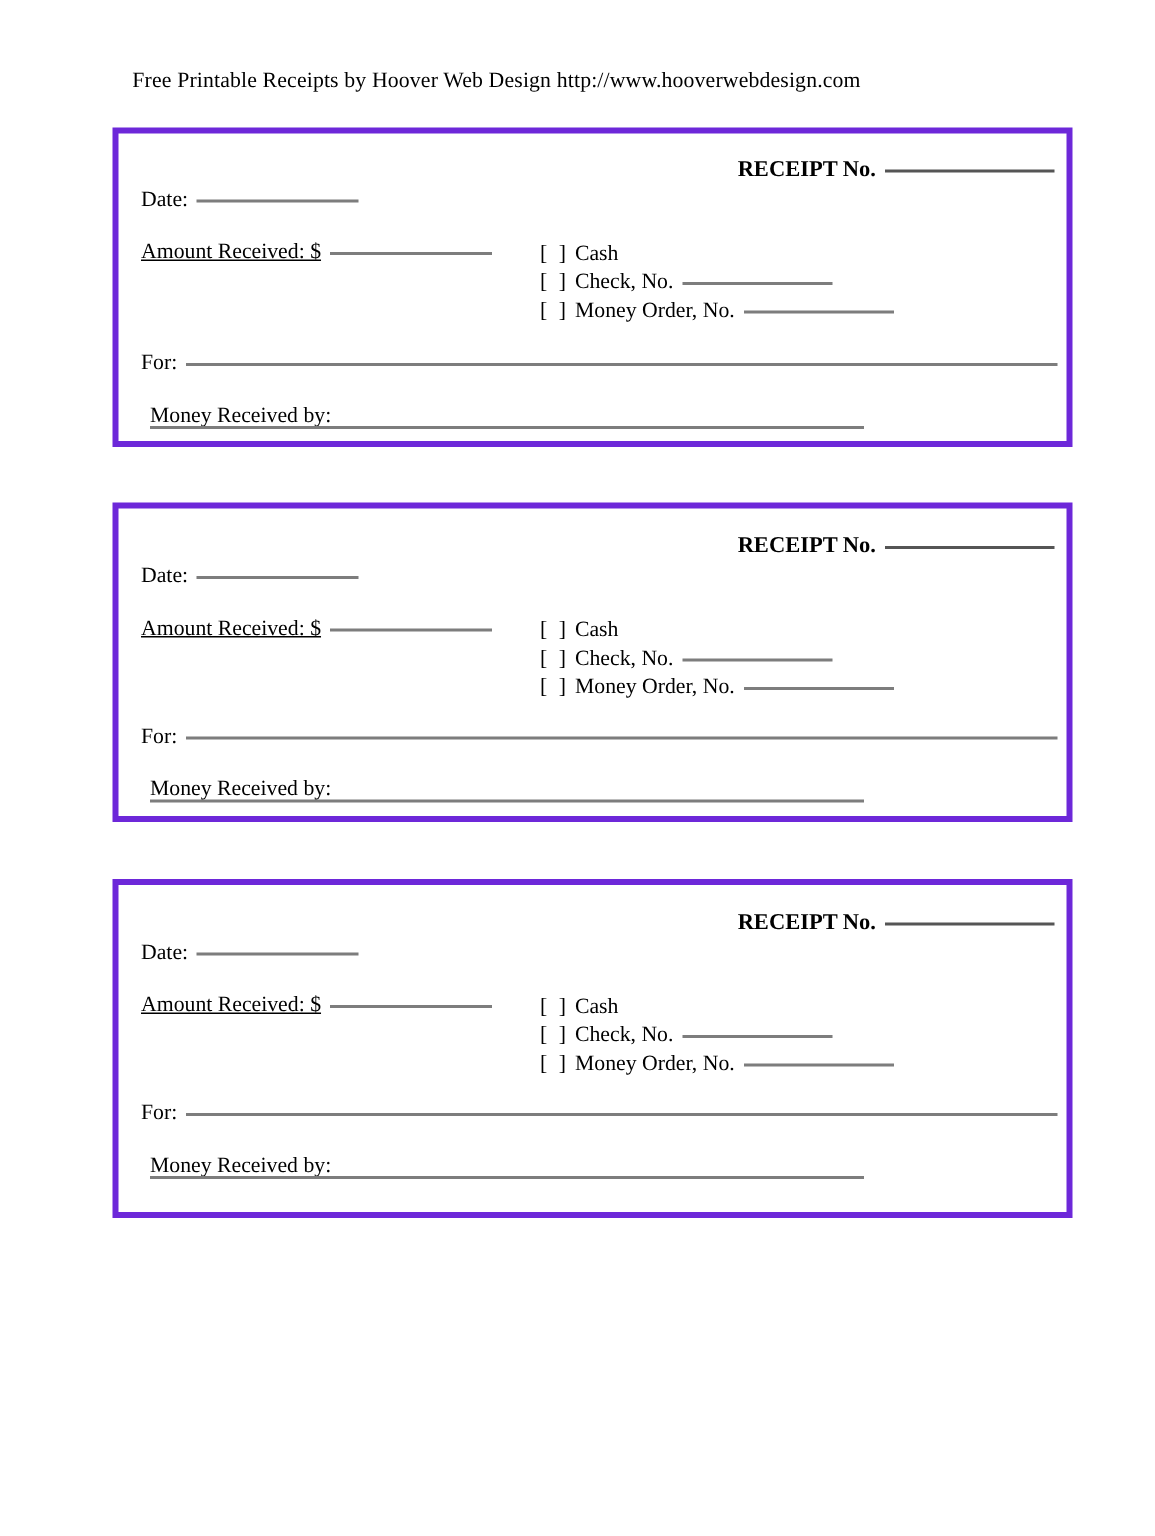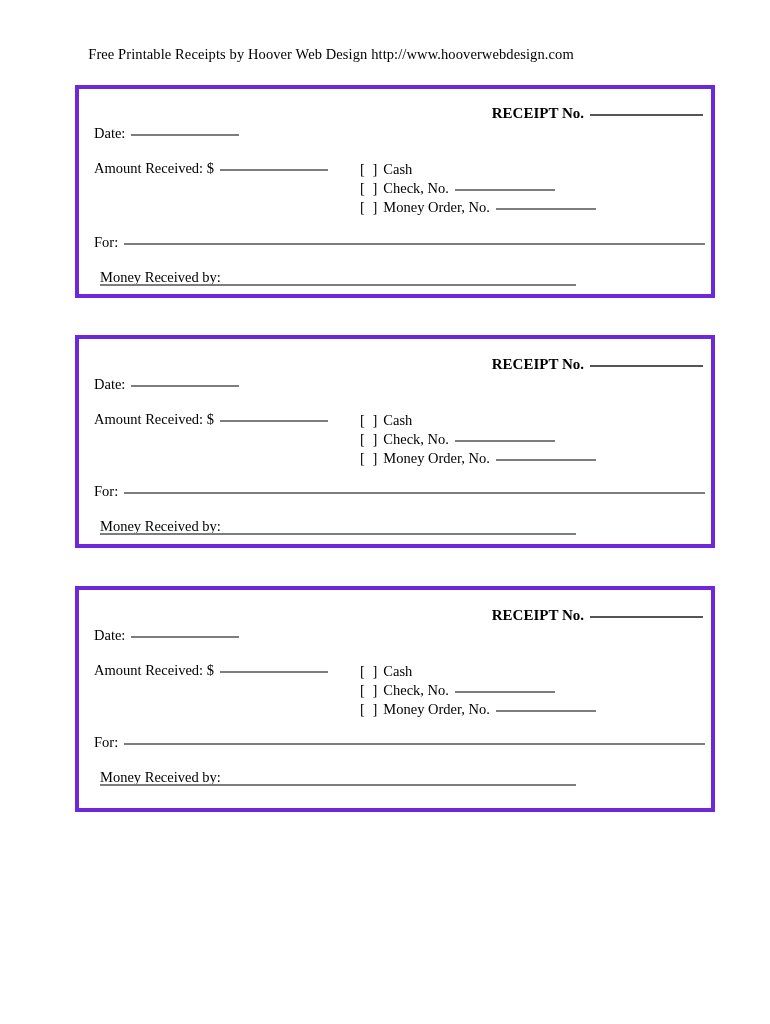--- a/index.html
+++ b/index.html
@@ -64,21 +64,21 @@
   .row {
     position: absolute;
     left: 15px;
     font-size: 14.5px;
     white-space: nowrap;
     display: flex;
     align-items: baseline;
   }
 
   .row-date    { top: 36px; justify-content: center; }
-  .row-amount  { top: 71px; }
+  .row-amount  { top: 71px; text-decoration: underline; }
   .row-for     { top: 145px; text-align: right; }
   .row-by      { top: 180px; flex-direction: column; }
 
   .receipt-2 .row-date   { top: 37px; }
   .receipt-2 .row-amount { top: 72px; }
   .receipt-2 .row-for    { top: 144px; }
   .receipt-2 .row-by     { top: 179px; }
 
   .receipt-3 .row-date   { top: 37px; }
   .receipt-3 .row-amount { top: 72px; }

